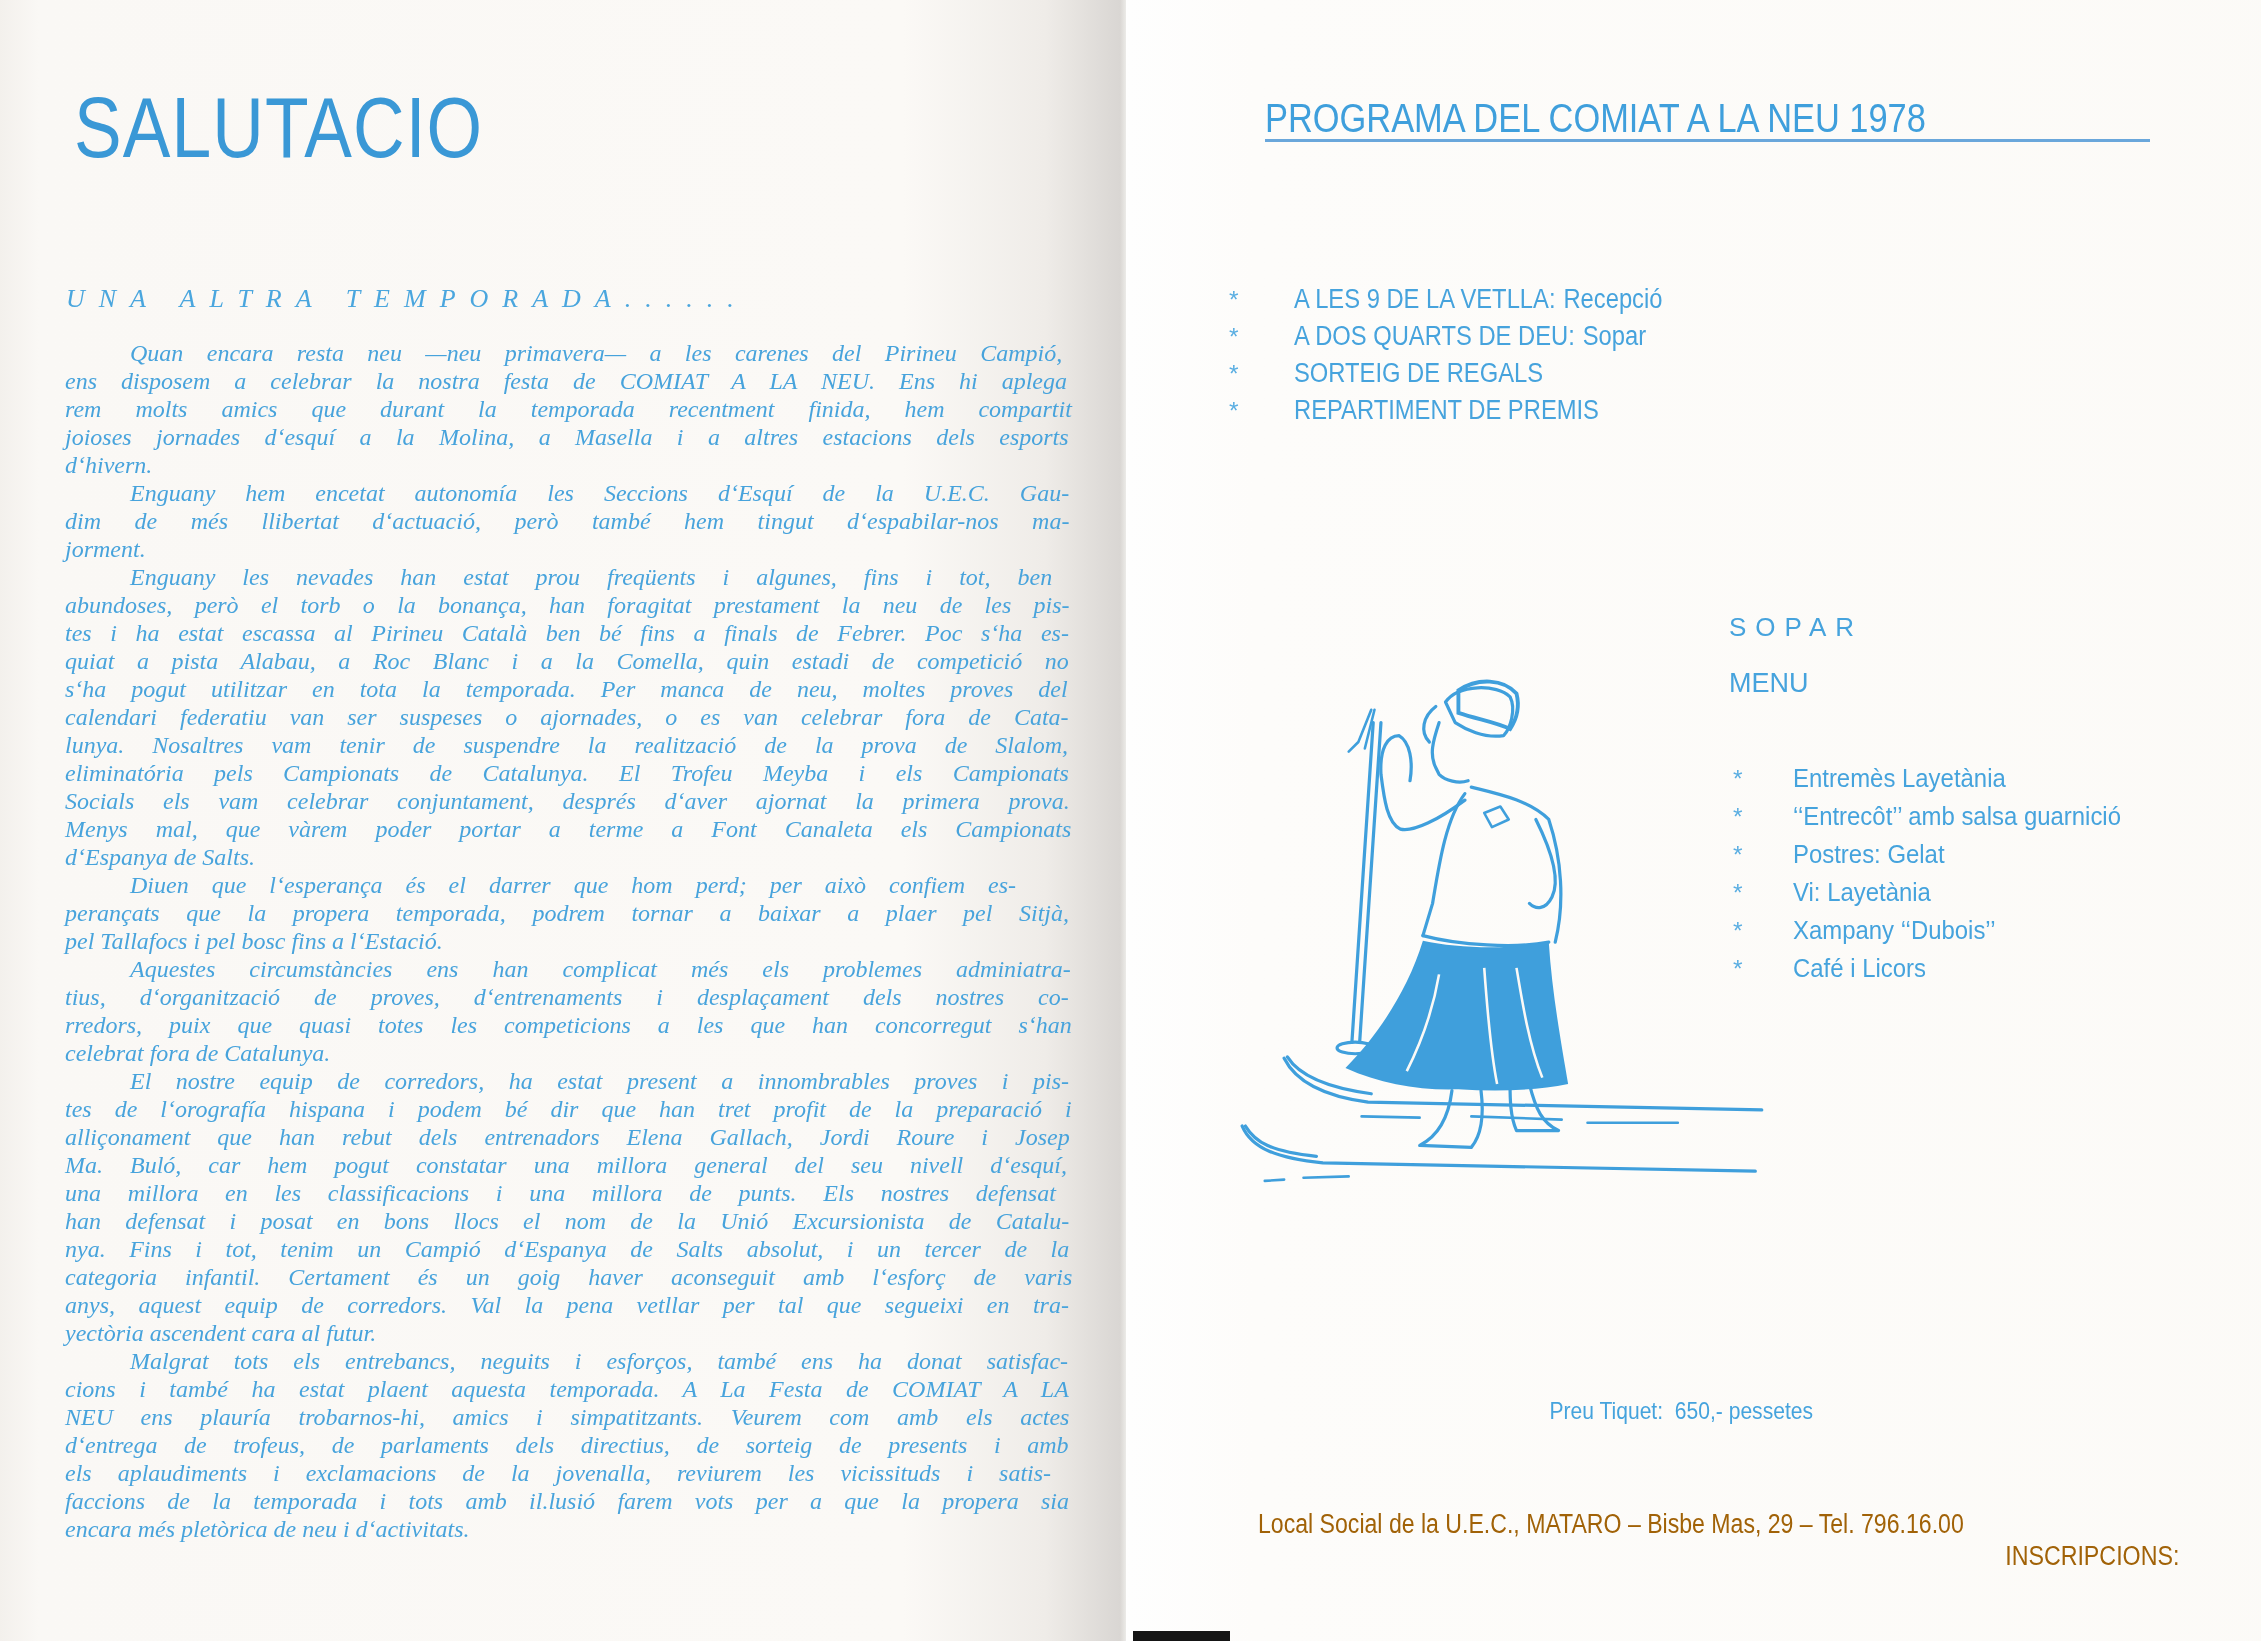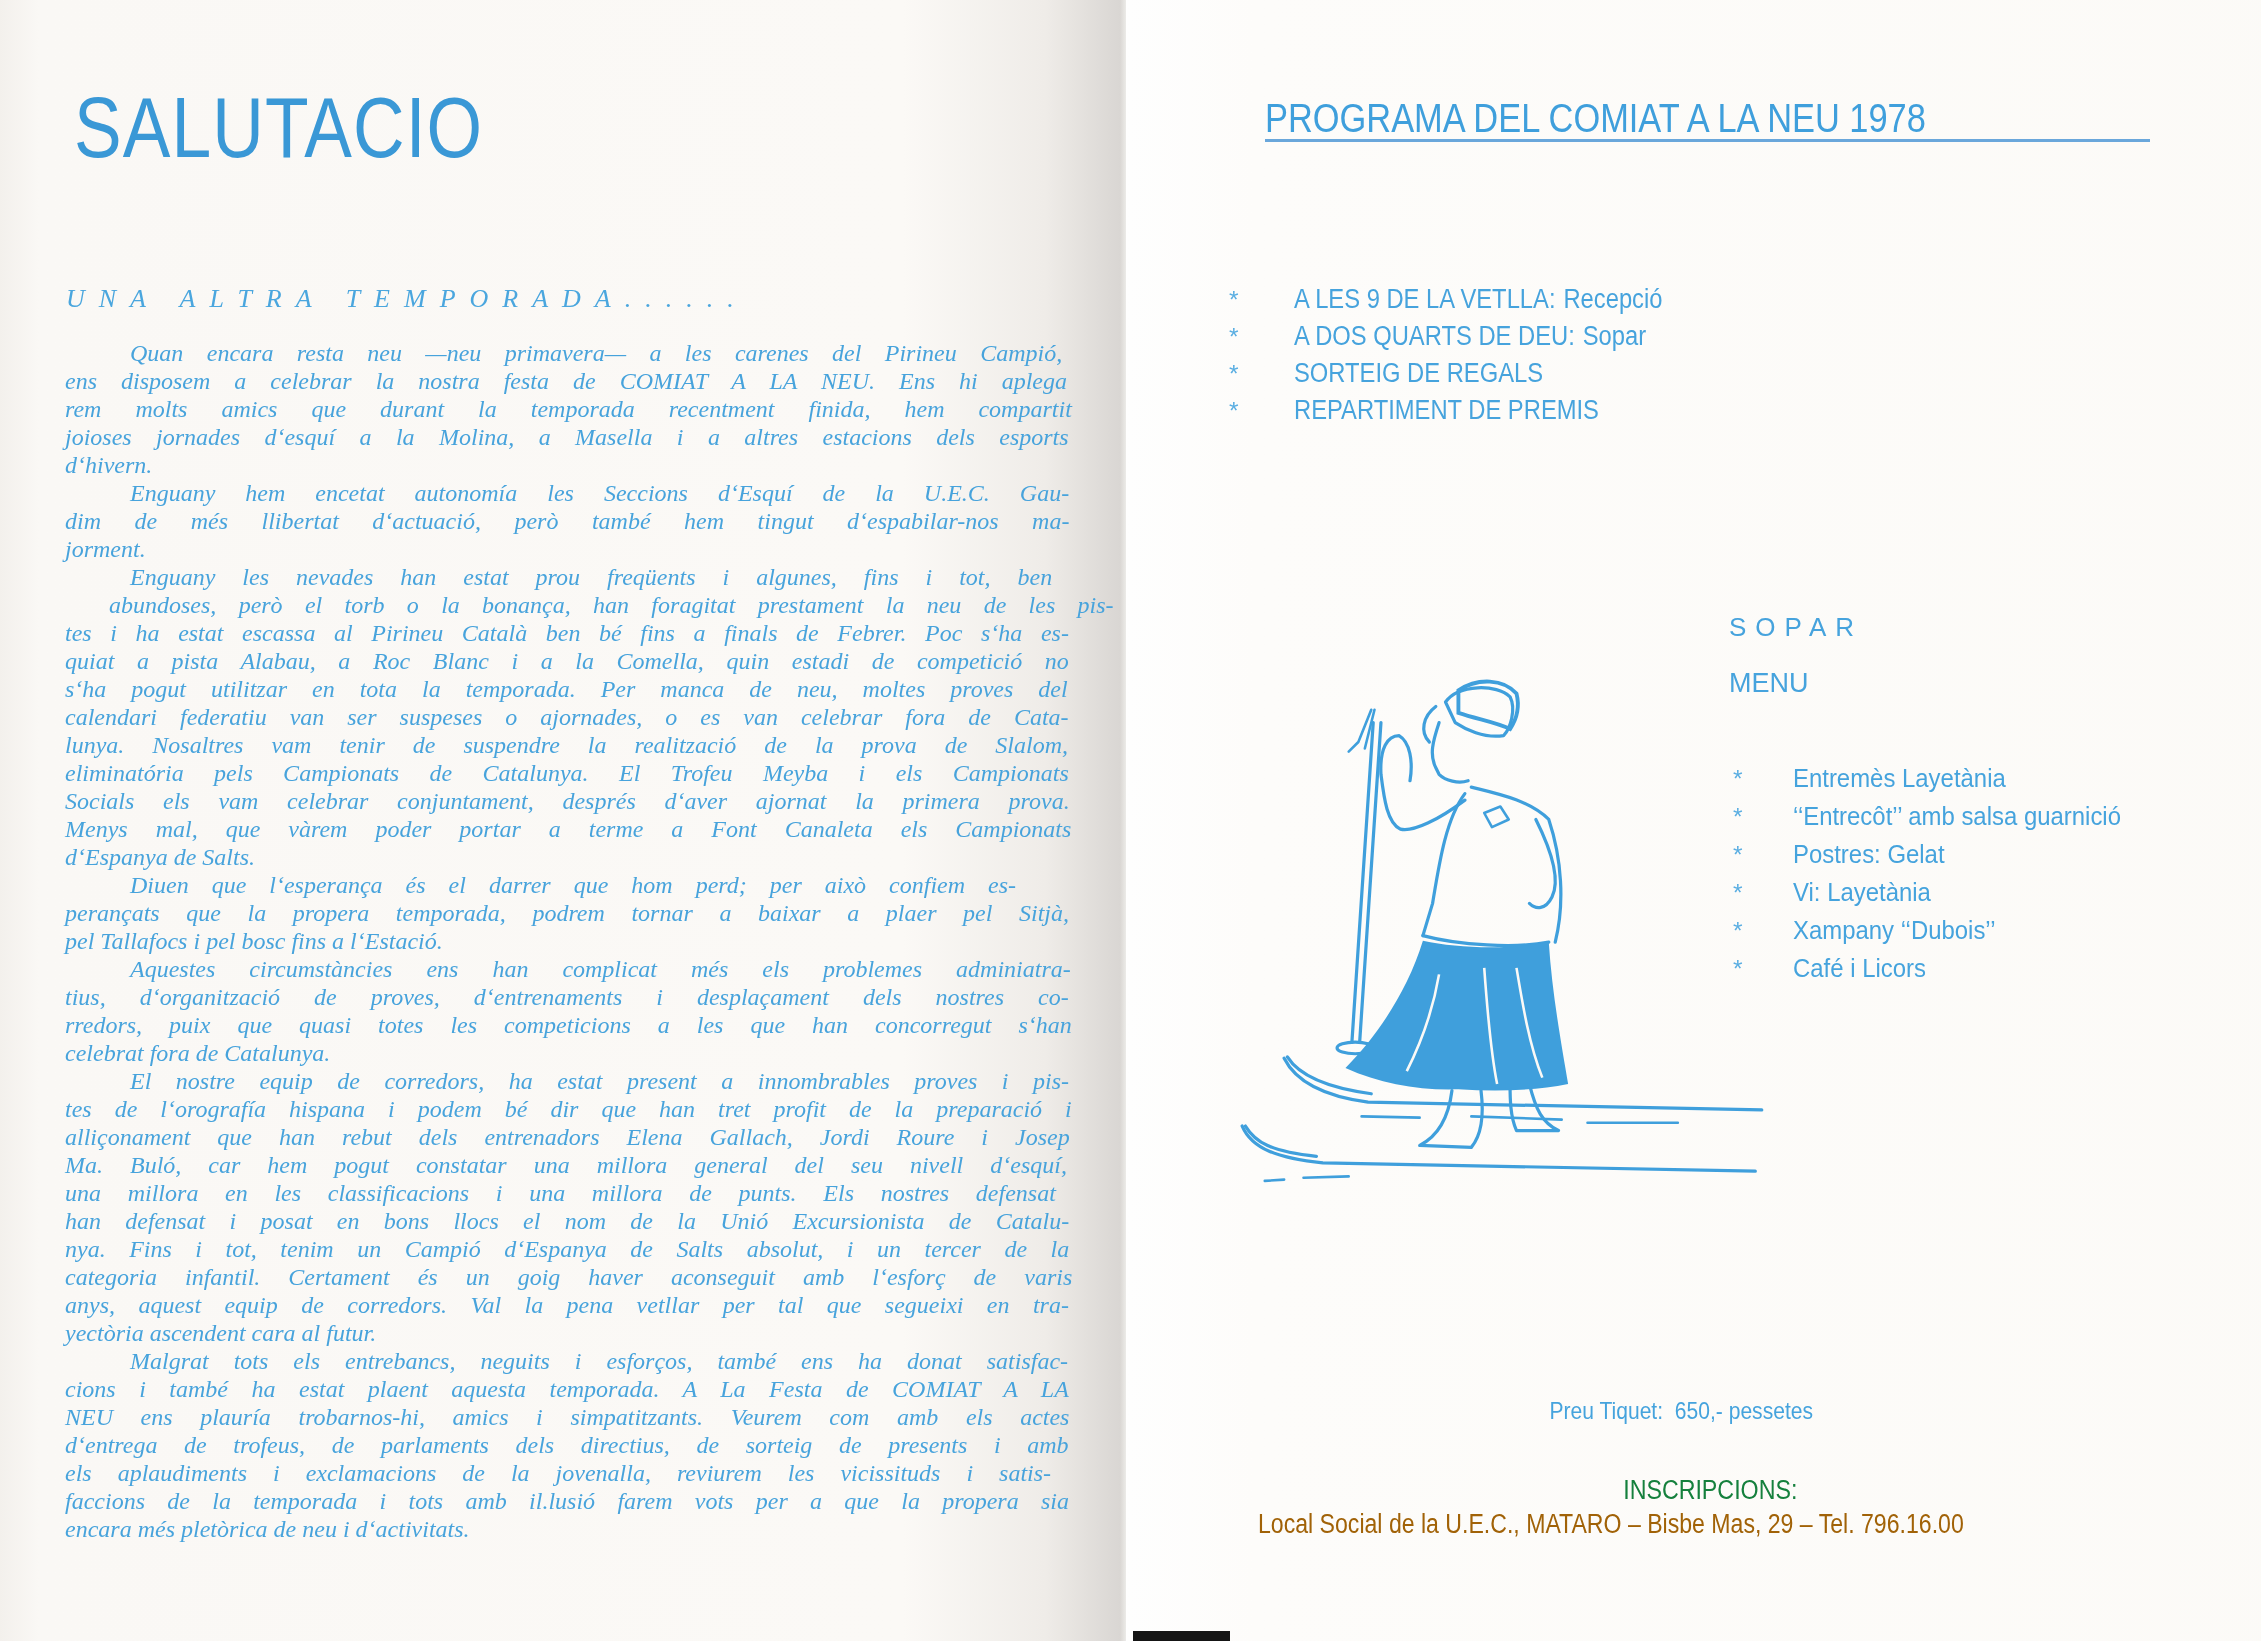--- a/index.html
+++ b/index.html
@@ -92,22 +92,22 @@
   .skier {
     position: absolute; left: 1226px; top: 671px; width: 581px; height: 568px;
   }
 
   .price {
     position: absolute; left: 1226px; top: 1397px; width: 968px; text-align: center;
     font-size: 24.5px; color: #45a3dd;
   }
   .price-inner { display: inline-block; transform: scaleX(0.86); margin-left: -58px; }
   .inscrip {
-    position: absolute; left: 1226px; top: 1475px; width: 968px; text-align: center;
-    font-size: 27px; color: #15803d;
+    position: absolute; left: 1226px; top: 1541px; width: 968px; text-align: right;
+    font-size: 27px; color: #a16207;
   }
   .inscrip-inner { display: inline-block; transform: scaleX(0.86); }
   .address {
     position: absolute; left: 1258px; top: 1509px; width: 968px;
     font-size: 27px; color: #a16207; white-space: nowrap;
   }
   .address-inner { display: inline-block; transform: scaleX(0.855); transform-origin: left center; }
 </style>
 </head>
 <body>
@@ -121,21 +121,21 @@
 <div class="body-text" id="body-text">
     <span class="line indent" style="white-space: normal;"><span style="white-space: nowrap; display: inline-block; word-spacing: 17.4px;">Quan encara resta neu —neu primavera—  a les carenes del Pirineu Campió,</span></span>
     <span class="line" style="white-space: normal;"><span style="white-space: nowrap; display: inline-block; word-spacing: 18px;">ens disposem a celebrar la nostra festa de COMIAT A LA NEU. Ens hi aplega</span></span>
     <span class="line" style="white-space: normal;"><span style="white-space: nowrap; display: inline-block; word-spacing: 28px;">rem molts amics que durant la temporada recentment finida, hem compartit</span></span>
     <span class="line" style="white-space: normal;"><span style="white-space: nowrap; display: inline-block; word-spacing: 18.4px;">joioses jornades d‘esquí a la Molina, a Masella i a altres estacions dels esports</span></span>
     <span class="line last" style="white-space: normal;"><span style="white-space: nowrap; display: inline-block;">d‘hivern.</span></span>
     <span class="line indent" style="white-space: normal;"><span style="white-space: nowrap; display: inline-block; word-spacing: 24px;">Enguany hem encetat autonomía les Seccions d‘Esquí de la U.E.C. Gau-</span></span>
     <span class="line" style="white-space: normal;"><span style="white-space: nowrap; display: inline-block; word-spacing: 27.5px;">dim de més llibertat d‘actuació, però també hem tingut d‘espabilar-nos ma-</span></span>
     <span class="line last" style="white-space: normal;"><span style="white-space: nowrap; display: inline-block;">jorment.</span></span>
     <span class="line indent" style="white-space: normal;"><span style="white-space: nowrap; display: inline-block; word-spacing: 21px;">Enguany les nevades han estat prou freqüents i algunes, fins i tot,  ben</span></span>
-    <span class="line" style="white-space: normal;"><span style="white-space: nowrap; display: inline-block; word-spacing: 16.3px; margin-left: 44px;">abundoses, però el torb o la bonança, han foragitat prestament la neu de les pis-</span></span>
+    <span class="line" style="white-space: normal;"><span style="white-space: nowrap; display: inline-block; word-spacing: 16.3px;">abundoses, però el torb o la bonança, han foragitat prestament la neu de les pis-</span></span>
     <span class="line" style="white-space: normal;"><span style="white-space: nowrap; display: inline-block; word-spacing: 12.6px;">tes i ha estat escassa al Pirineu Català ben bé fins a finals de Febrer. Poc s‘ha es-</span></span>
     <span class="line" style="white-space: normal;"><span style="white-space: nowrap; display: inline-block; word-spacing: 16.6px;">quiat a pista Alabau, a Roc Blanc i a la Comella, quin estadi de competició no</span></span>
     <span class="line" style="white-space: normal;"><span style="white-space: nowrap; display: inline-block; word-spacing: 19px;">s‘ha pogut utilitzar en tota la temporada. Per manca de neu, moltes proves del</span></span>
     <span class="line" style="white-space: normal;"><span style="white-space: nowrap; display: inline-block; word-spacing: 17px;">calendari federatiu van ser suspeses o ajornades, o es van celebrar fora de Cata-</span></span>
     <span class="line" style="white-space: normal;"><span style="white-space: nowrap; display: inline-block; word-spacing: 22px;">lunya. Nosaltres vam tenir de suspendre la realització de la prova de Slalom,</span></span>
     <span class="line" style="white-space: normal;"><span style="white-space: nowrap; display: inline-block; word-spacing: 24.4px;">eliminatória pels Campionats de Catalunya. El Trofeu Meyba i els Campionats</span></span>
     <span class="line" style="white-space: normal;"><span style="white-space: nowrap; display: inline-block; word-spacing: 22.7px;">Socials els vam celebrar conjuntament, després d‘aver ajornat la primera prova.</span></span>
     <span class="line" style="white-space: normal;"><span style="white-space: nowrap; display: inline-block; word-spacing: 22px;">Menys mal, que vàrem poder portar a terme a Font Canaleta els Campionats</span></span>
     <span class="line last" style="white-space: normal;"><span style="white-space: nowrap; display: inline-block;">d‘Espanya de Salts.</span></span>
     <span class="line indent" style="white-space: normal;"><span style="white-space: nowrap; display: inline-block; word-spacing: 17px;">Diuen que l‘esperança és el darrer que hom perd;  per  això  confiem es-</span></span>

